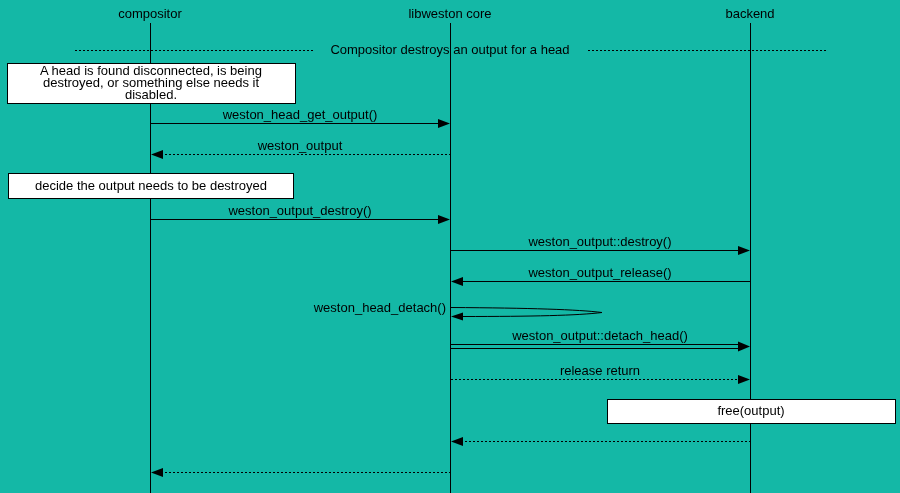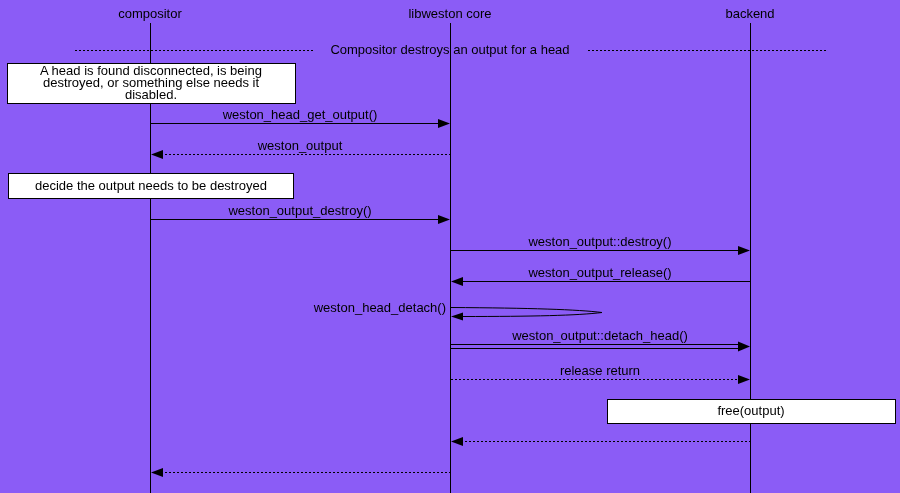--- a/index.html
+++ b/index.html
@@ -4,21 +4,21 @@
 <style>
   html, body {
     margin: 0;
     padding: 0;
     background: #ffffff;
   }
   .diagram-wrap {
     position: relative;
     width: 900px;
     height: 493px;
-    background: #8b5cf6;
+    background: #14b8a6;
     overflow: hidden;
   }
   svg text {
     font-family: "Liberation Sans", sans-serif;
     font-size: 13px;
     fill: #000000;
   }
   svg .line {
     stroke: #000000;
     stroke-width: 1;

